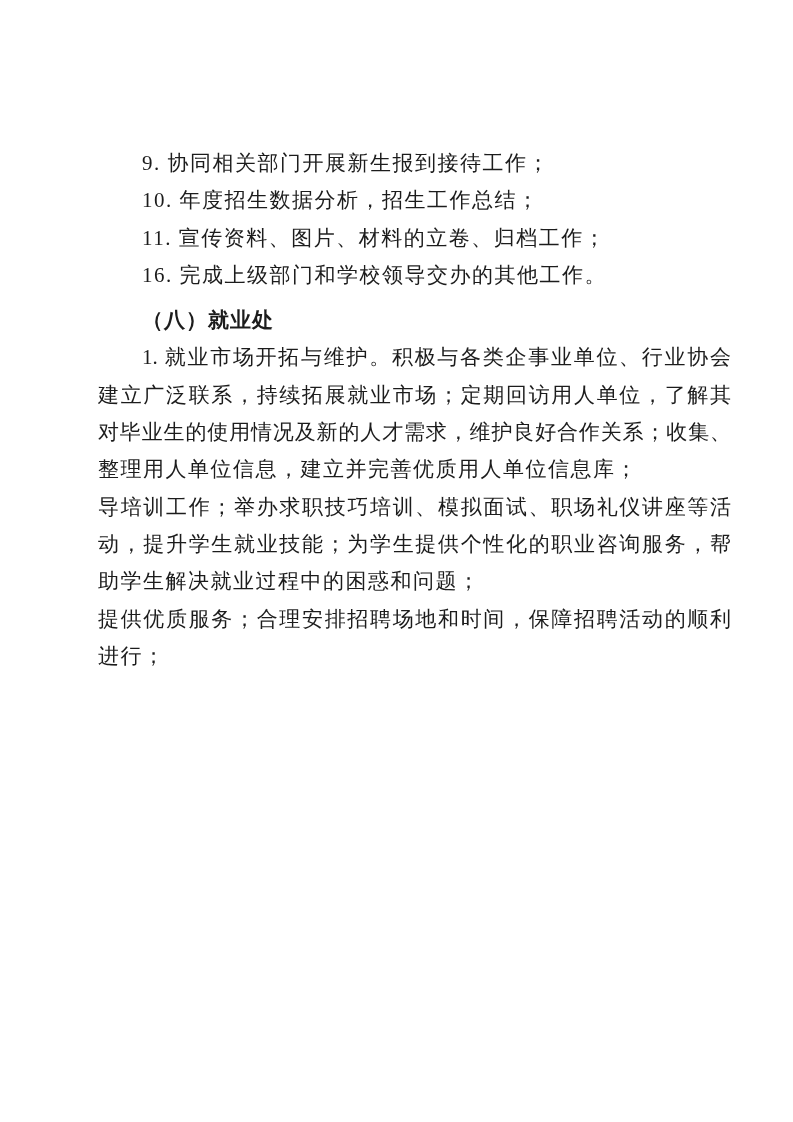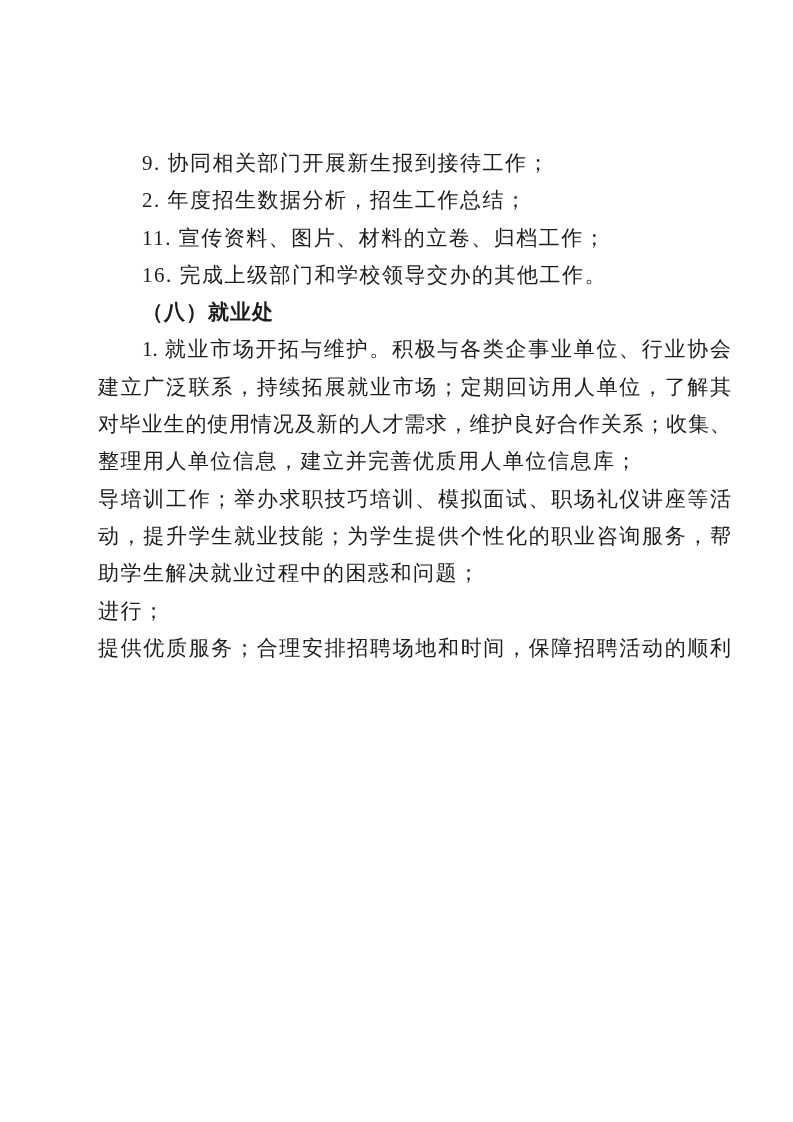--- a/index.html
+++ b/index.html
@@ -35,36 +35,37 @@
   .line.para-end {
     text-align-last: left;
   }
   
   .line.first {
     padding-left: 44px;
   }
   .block.heading .line {
     font-weight: 700;
     letter-spacing: 1px;
+    margin-top: 8px;
   }
   .block.list-item .line,
   .block.paragraph .line.para-end {
     letter-spacing: 1.5px;
   }
 </style>
 </head>
 <body>
 
 <div class="page">
   <div class="doc-body" id="doc-body">
       <div class="block list-item">
         <div class="line first para-end">9. 协同相关部门开展新生报到接待工作；</div>
       </div>
       <div class="block list-item">
-        <div class="line first para-end">2. 年度招生数据分析，招生工作总结；</div>
+        <div class="line first para-end">10. 年度招生数据分析，招生工作总结；</div>
       </div>
       <div class="block list-item">
         <div class="line first para-end">11. 宣传资料、图片、材料的立卷、归档工作；</div>
       </div>
       <div class="block list-item">
         <div class="line first para-end">16. 完成上级部门和学校领导交办的其他工作。</div>
       </div>
       <div class="block heading">
         <div class="line first para-end">（八）就业处</div>
       </div>
@@ -73,17 +74,17 @@
         <div class="line">建立广泛联系，持续拓展就业市场；定期回访用人单位，了解其</div>
         <div class="line">对毕业生的使用情况及新的人才需求，维护良好合作关系；收集、</div>
         <div class="line para-end">整理用人单位信息，建立并完善优质用人单位信息库；</div>
       </div>
       <div class="block paragraph">
         <div class="line">导培训工作；举办求职技巧培训、模拟面试、职场礼仪讲座等活</div>
         <div class="line">动，提升学生就业技能；为学生提供个性化的职业咨询服务，帮</div>
         <div class="line para-end">助学生解决就业过程中的困惑和问题；</div>
       </div>
       <div class="block paragraph">
+        <div class="line">提供优质服务；合理安排招聘场地和时间，保障招聘活动的顺利</div>
         <div class="line para-end">进行；</div>
-        <div class="line">提供优质服务；合理安排招聘场地和时间，保障招聘活动的顺利</div>
       </div>
     </div>
 </div>
 
 </body></html>

